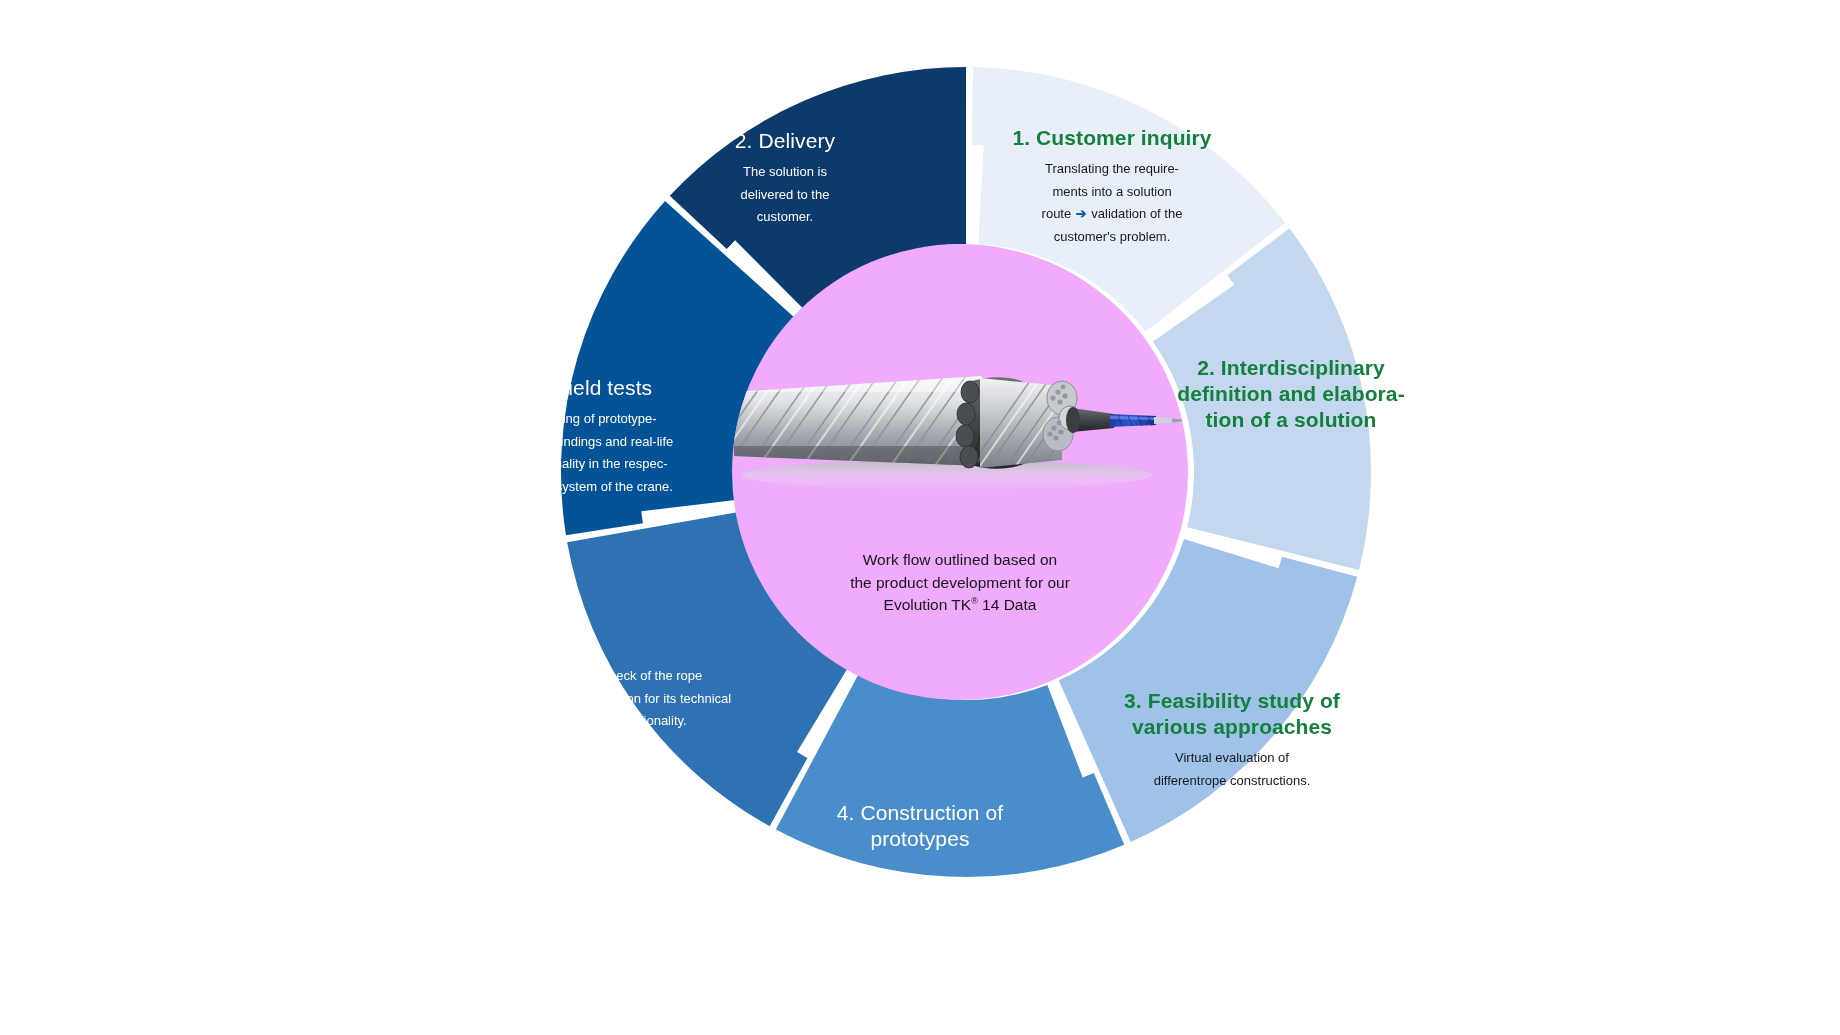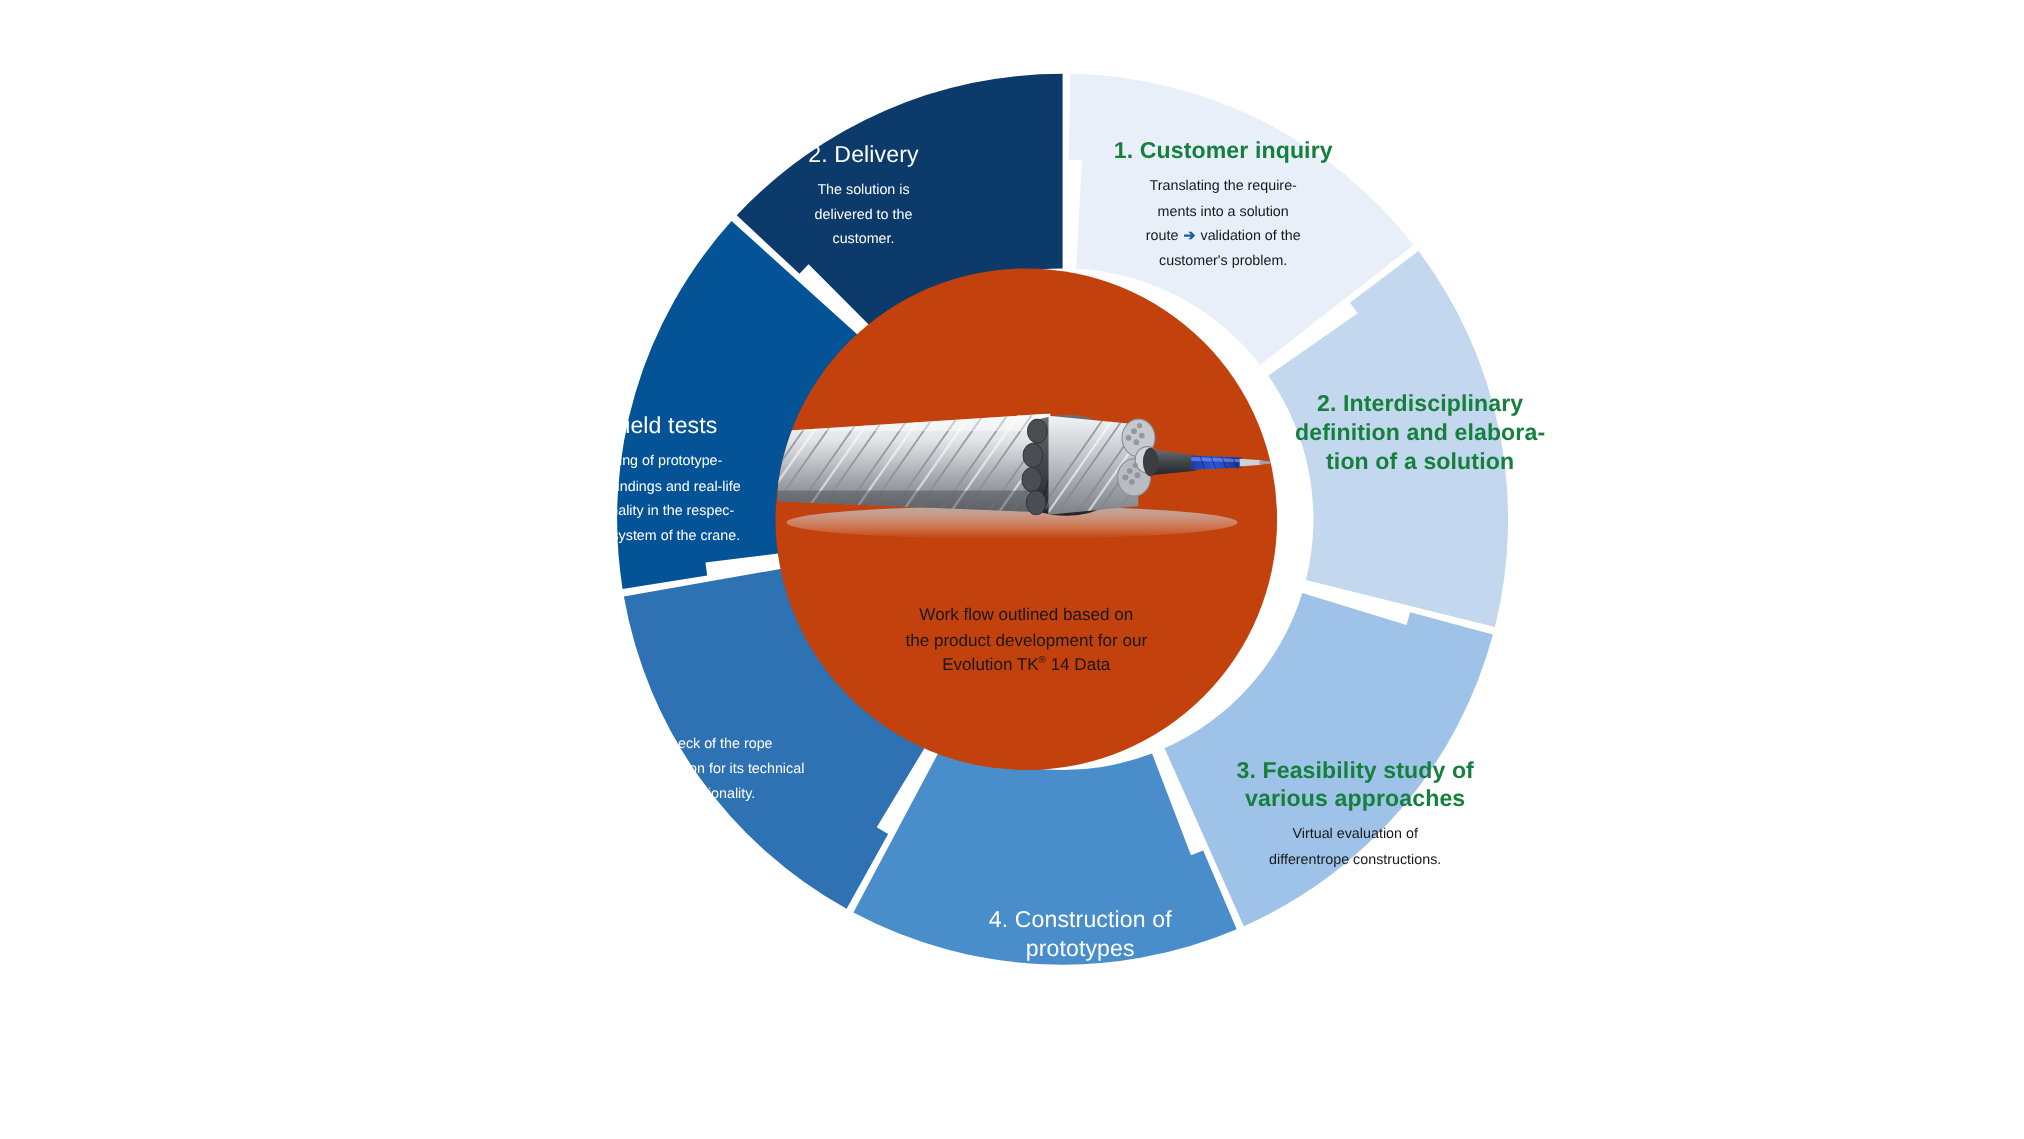--- a/index.html
+++ b/index.html
@@ -33,32 +33,32 @@
   }
   .light .seg-title{color:#15803d;font-weight:bold;}
   .light .seg-body{color:#17181a;}
   .dark .seg-title{color:#ffffff;}
   .dark .seg-body{color:#ffffff;}
 
   
   #lbl1{left:993px;  top:125px; width:238px;}
   #lbl2{left:1173px; top:355px; width:236px;}
   #lbl3{left:1112px; top:688px; width:240px;}
-  #lbl4{left:864px;  top:800px; width:236px;margin-top:24px;}
+  #lbl4{left:802px;  top:800px; width:236px;}
   #lbl5{left:528px;  top:665px; width:246px;}
   #lbl6{left:470px;  top:375px; width:244px;}
   #lbl7{left:672px;  top:128px; width:226px;}
 
   
   #hub{
     position:absolute;
-    left:705px;top:244px;
+    left:732px;top:244px;
     width:456px;height:456px;
     border-radius:50%;
-    background:#c2410c;
+    background:#f0abfc;
     overflow:hidden;
   }
   #hub-photo{
     position:absolute;
     left:0;top:86px;
     width:456px;height:190px;
   }
   #hub-caption{
     position:absolute;
     left:28px;right:28px;

